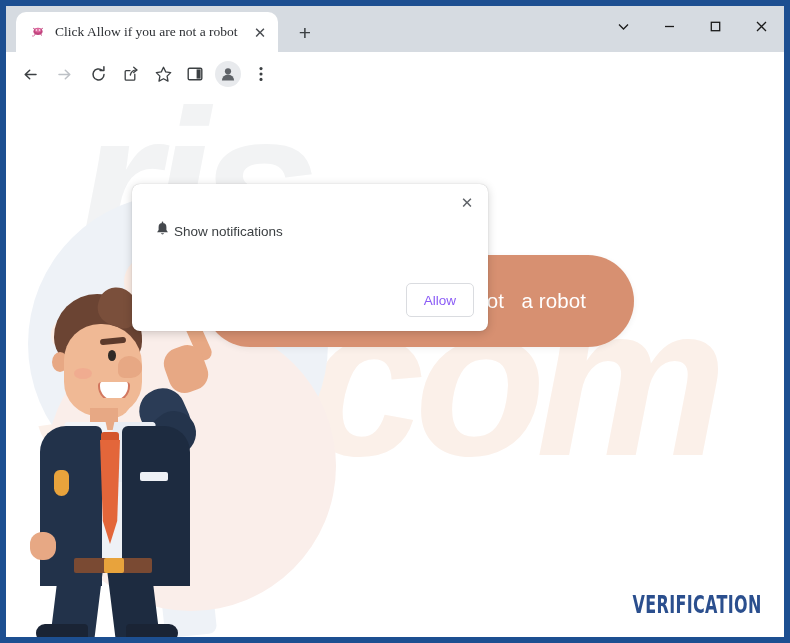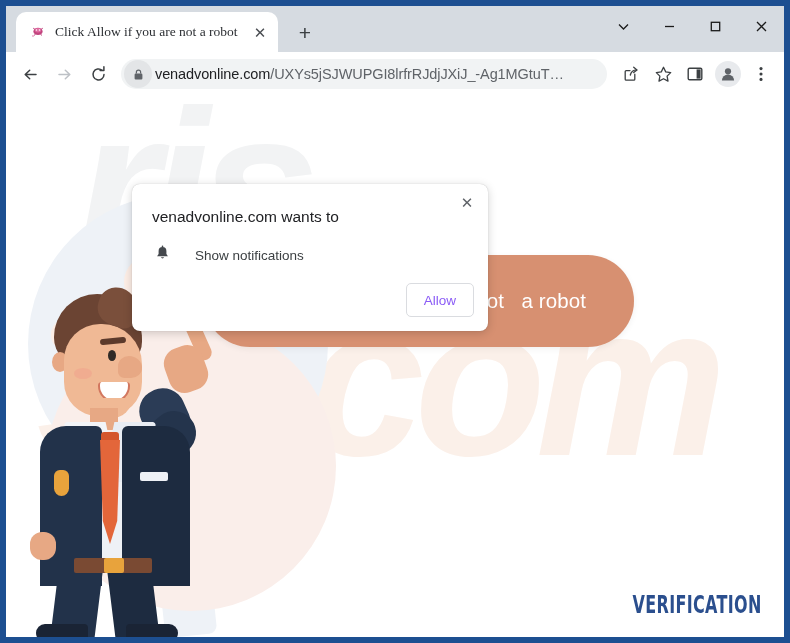--- a/index.html
+++ b/index.html
@@ -349,21 +349,21 @@
     color: #5f6368; font-size: 15px;
     border-radius: 50%;
   }
   .perm-title {
     font-size: 15.5px;
     color: #202124;
     margin-top: 6px;
   }
   .perm-row {
     display: flex; align-items: center;
-    gap: 24px;
+    gap: 3px;
     margin-top: 19px;
     padding-left: 2px;
   }
   .perm-row-label { font-size: 13.5px; color: #3c4043; }
   .perm-actions {
     position: absolute;
     right: 14px; bottom: 14px;
     display: flex; gap: 12px;
   }
   .perm-btn {
@@ -442,29 +442,20 @@
           <path d="M4 9.5 H14.5 M10.3 5.2 L14.8 9.5 L10.3 13.8" stroke="#bdc1c6" stroke-width="1.5" fill="none" stroke-linecap="round" stroke-linejoin="round"></path>
         </svg>
     </div>
     <div class="navbtn">
       <svg width="19" height="19" viewBox="0 0 19 19">
         <path d="M15 9.5 a5.5 5.5 0 1 1 -1.9 -4.2" stroke="#3c4043" stroke-width="1.5" fill="none" stroke-linecap="round"></path>
         <path d="M14.9 1.8 V5.6 H11.1" stroke="#3c4043" stroke-width="1.5" fill="none" stroke-linecap="round" stroke-linejoin="round"></path>
       </svg>
     </div>
 
-    <div class="omnibox">
-      <span class="lockwrap">
-        <svg width="13" height="13" viewBox="0 0 13 13">
-          <rect x="2.6" y="5.6" width="7.8" height="6" rx="1.1" fill="#5f6368"></rect>
-          <path d="M4.4 5.6 V4.1 a2.1 2.1 0 0 1 4.2 0 V5.6" stroke="#5f6368" stroke-width="1.25" fill="none"></path>
-        </svg>
-      </span>
-      <span class="omnitext"><b>venadvonline.com</b><span>/UXYs5jSJWUPGI8lrfrRJdjJXiJ_-Ag1MGtuT…</span></span>
-    </div>
 
     <div class="tbicon">
       <svg width="18" height="18" viewBox="0 0 18 18">
         <path d="M12.8 9.2 V14.2 a1 1 0 0 1 -1 1 H4.2 a1 1 0 0 1 -1 -1 V6.6 a1 1 0 0 1 1 -1 H8" stroke="#3c4043" stroke-width="1.3" fill="none" stroke-linecap="round"></path>
         <path d="M8.3 10 C9.2 6.4 11.5 5 14.6 4.9" stroke="#3c4043" stroke-width="1.3" fill="none" stroke-linecap="round"></path>
         <path d="M11.7 2.2 L15 4.9 L11.7 7.6" stroke="#3c4043" stroke-width="1.3" fill="none" stroke-linecap="round" stroke-linejoin="round"></path>
       </svg>
     </div>
     <div class="tbicon">
       <svg width="19" height="19" viewBox="0 0 19 19">
@@ -542,21 +533,20 @@
       <div class="c buckle"></div>
       <div class="c badge"></div>
       <div class="c pocket"></div>
       <div class="c handhip"></div>
     </div>
 
     <div class="verification">VERIFICATION</div>
 
     <div class="permdialog">
       <div class="perm-close">✕</div>
-      <div class="perm-title">venadvonline.com wants to</div>
       <div class="perm-row">
         <span>
           <svg width="17" height="17" viewBox="0 0 17 17">
             <path d="M8.5 2.1 a3.9 3.9 0 0 1 3.9 3.9 v3 l1.5 2.2 H3.1 L4.6 9 V6 a3.9 3.9 0 0 1 3.9 -3.9 Z" fill="#44484d"></path>
             <rect x="7.7" y="0.6" width="1.6" height="1.8" rx="0.8" fill="#44484d"></rect>
             <path d="M6.9 12.3 a1.7 1.7 0 0 0 3.2 0 Z" fill="#44484d"></path>
           </svg>
         </span>
         <span class="perm-row-label">Show notifications</span>
       </div>

